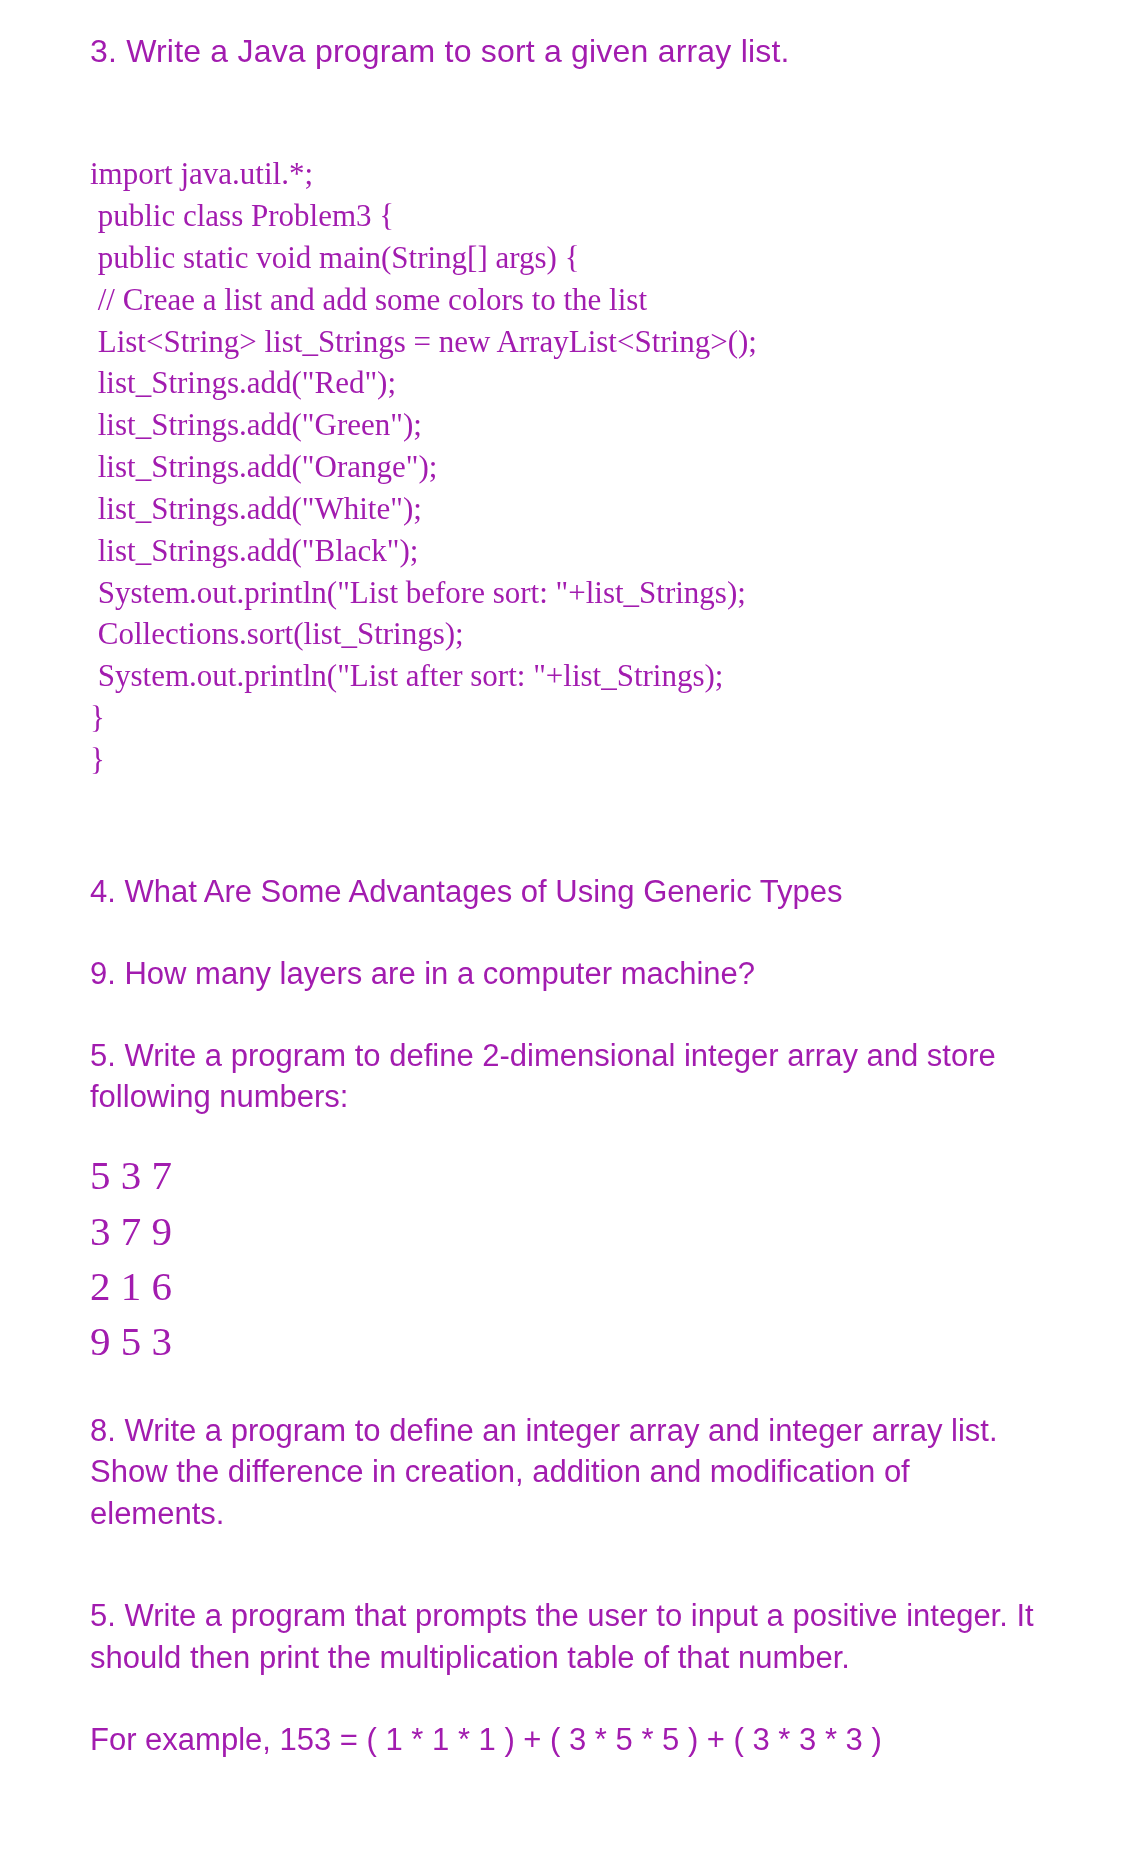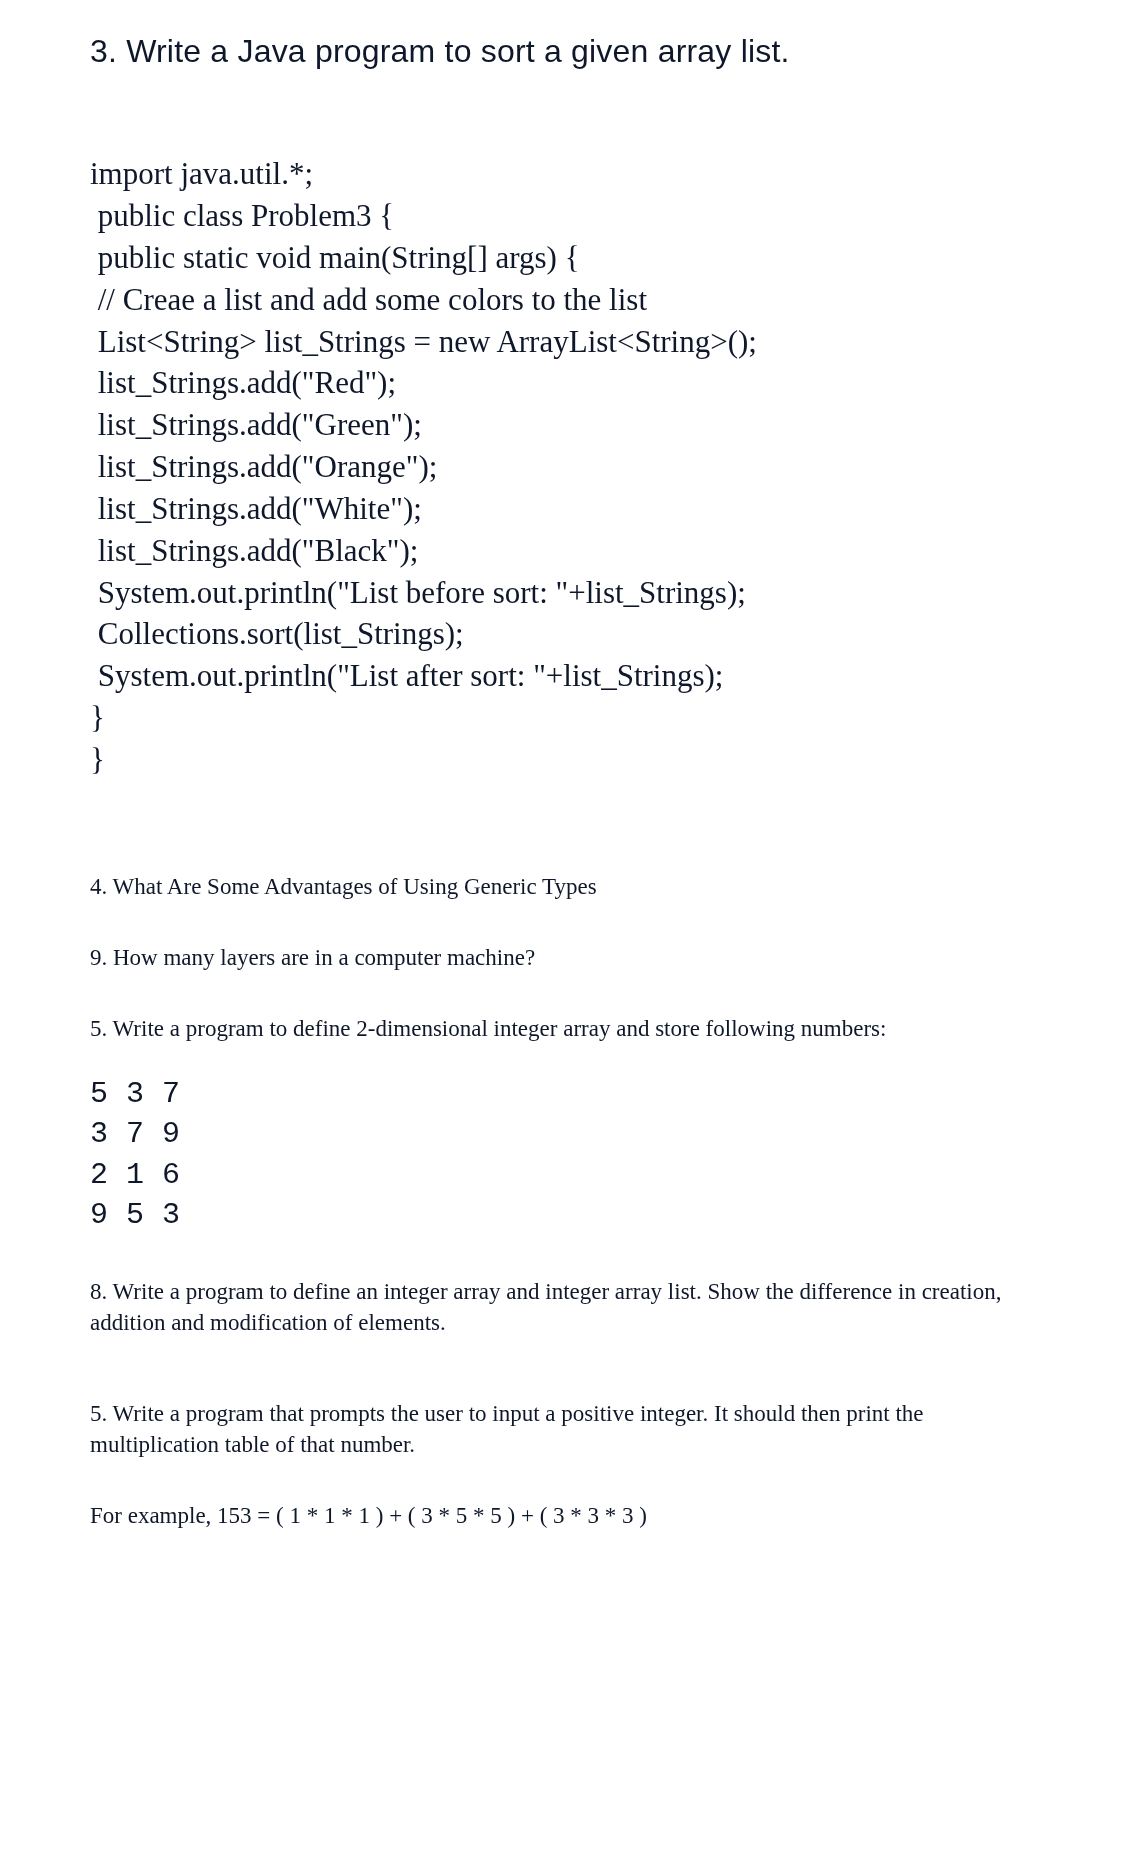--- a/index.html
+++ b/index.html
@@ -4,49 +4,49 @@
 <style>
   html, body {
     margin: 0;
     padding: 0;
     background: #ffffff;
     width: 1125px;
   }
   .page {
     padding: 30px 90px 40px 90px;
     font-family: "Times New Roman", Times, serif;
-    color: #0f172a;
+    color: #a21caf;
     font-size: 31px;
     line-height: 1.35;
   }
   .heading {
     font-family: Arial, Helvetica, sans-serif;
     font-size: 32px;
     font-weight: 400;
     margin: 0 0 80px 0;
     letter-spacing: 0.2px;
   }
   .code-block {
     font-family: Liberation Serif, serif;
     font-size: 31px;
     line-height: 1.35;
     white-space: pre;
     margin-bottom: 90px;
   }
   .question {
-    font-family: Liberation Serif, serif;
-    font-size: 23px;
+    font-family: Liberation Sans, sans-serif;
+    font-size: 31px;
     line-height: 1.35;
     margin-bottom: 30px;
   }
   .q-gap-large { margin-bottom: 40px; }
   .q-gap-xl { margin-bottom: 60px; }
   .data-rows {
-    font-family: Liberation Mono, monospace;
-    font-size: 30px;
+    font-family: Liberation Serif, serif;
+    font-size: 41px;
     line-height: 1.35;
     margin-bottom: 40px;
     white-space: pre;
   }
 </style>
 </head>
 <body>
 
 <div class="page">
 

